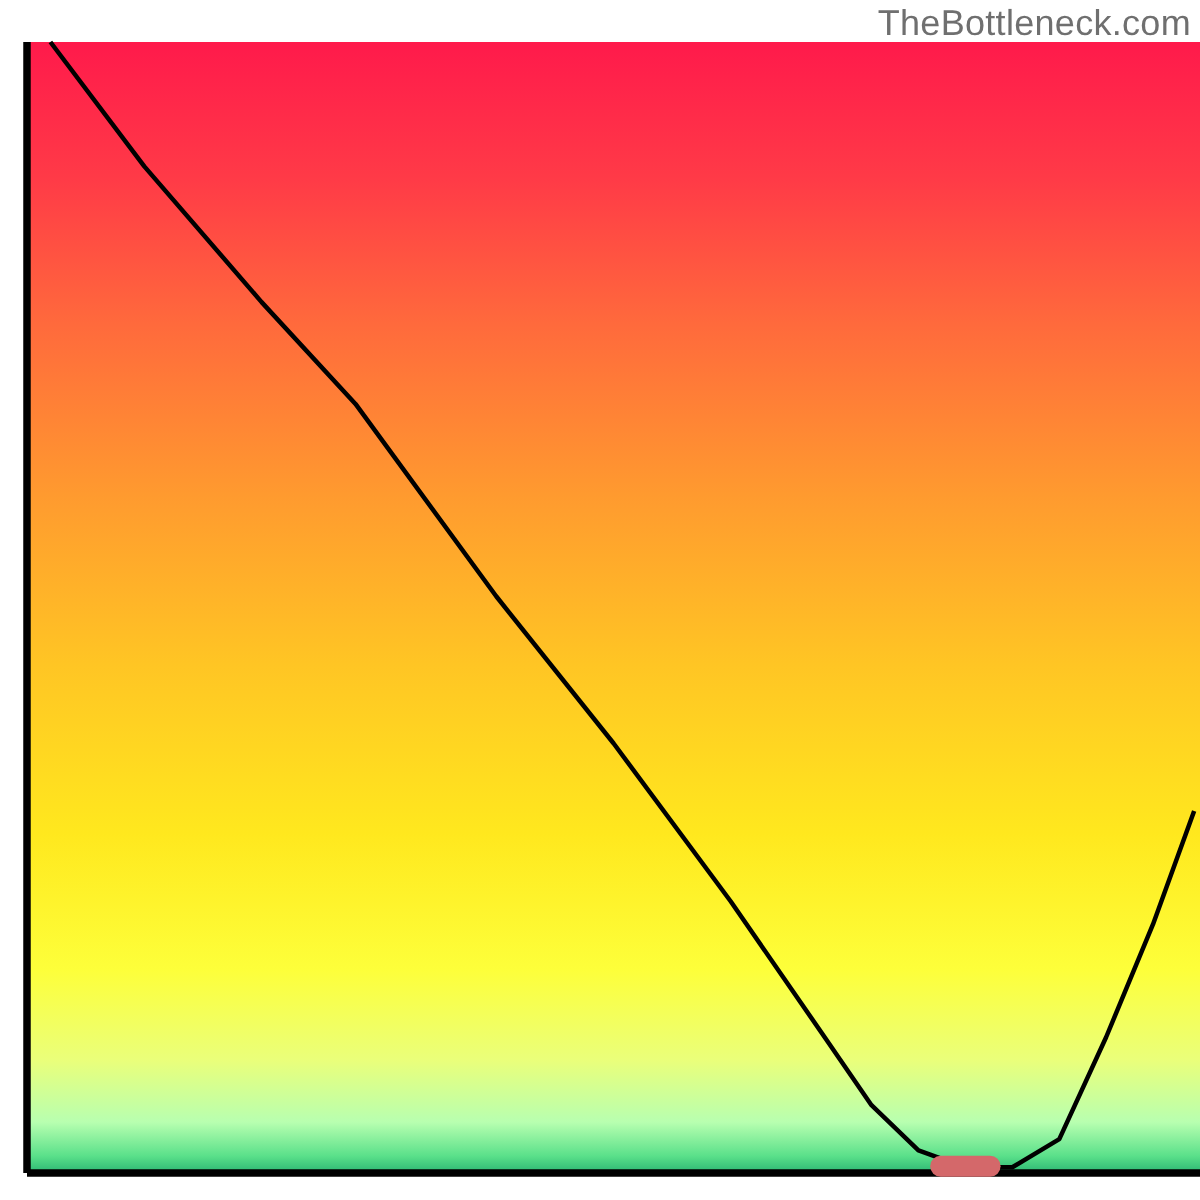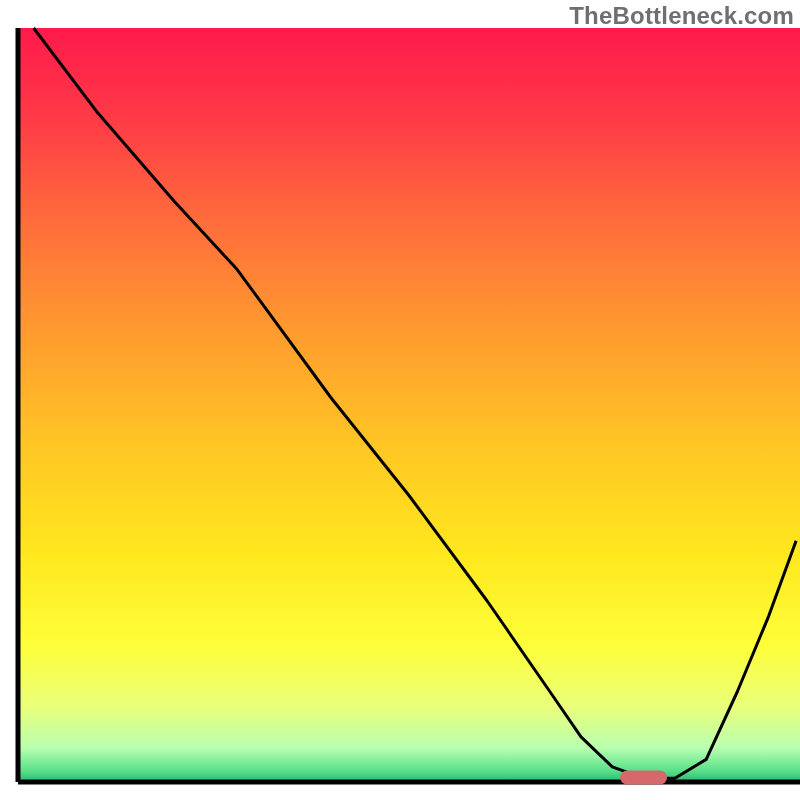--- a/index.html
+++ b/index.html
@@ -13,21 +13,21 @@
   .chart-container {
     position: relative;
     width: 800px;
     height: 800px;
   }
   .attribution {
     position: absolute;
     top: 2px;
     right: 6px;
     font-size: 24px;
-    font-weight: 700;
+    font-weight: 400;
     color: #6f6f6f;
     letter-spacing: 0.2px;
     z-index: 10;
   }
   svg.plot {
     position: absolute;
     top: 0;
     left: 0;
   }
 </style>

